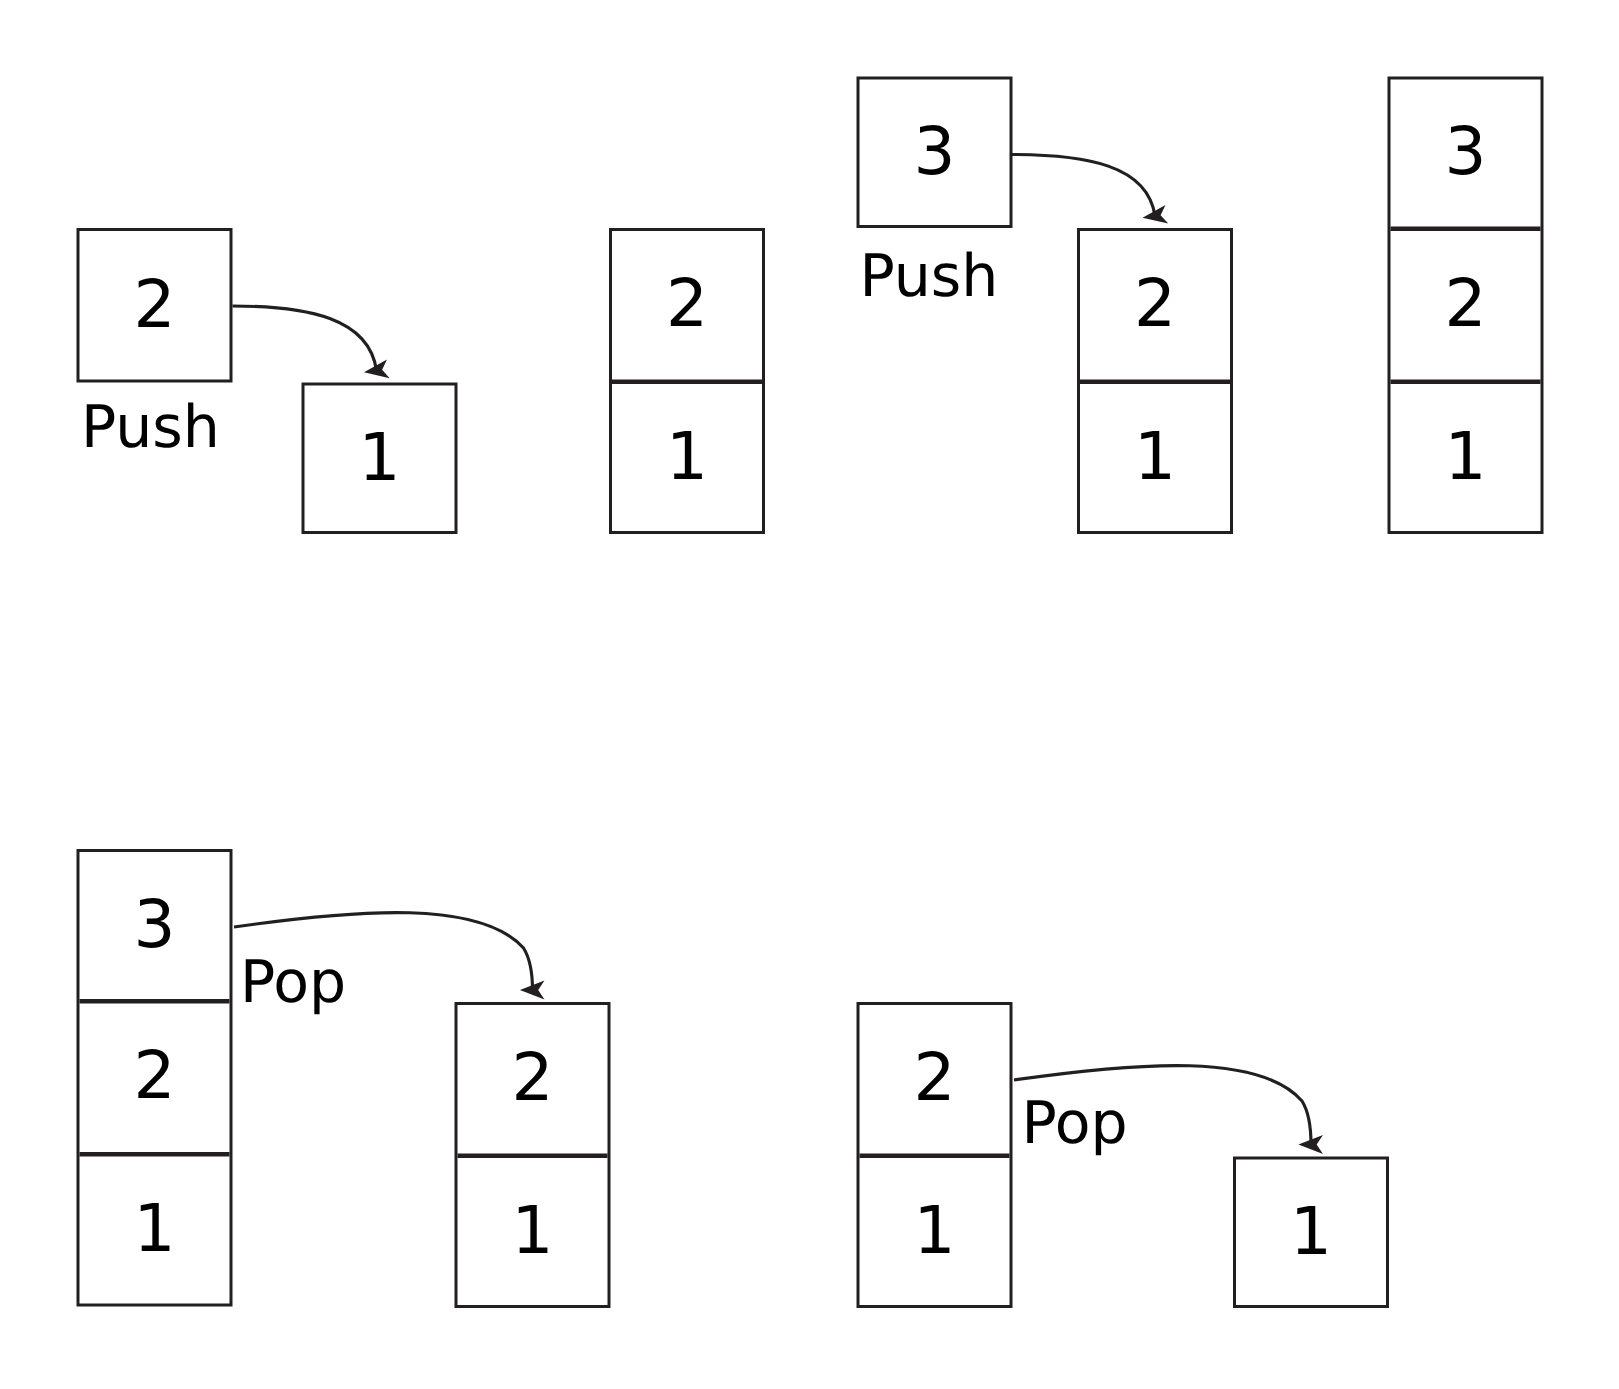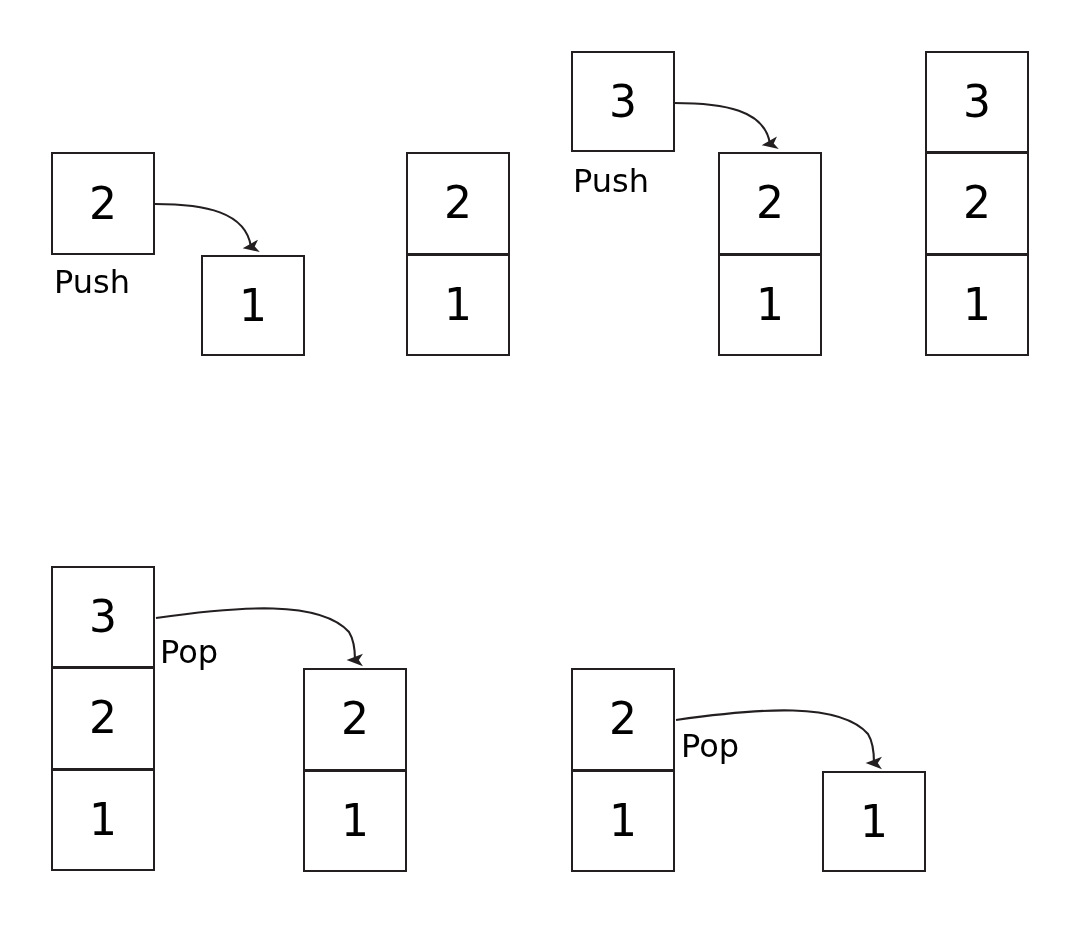--- a/index.html
+++ b/index.html
@@ -34,21 +34,21 @@
     font-size: 44px;
     line-height: 1;
     color: #000000;
     letter-spacing: 0px;
   }
   .cell + .cell {
     border-top: 3px solid #231f20;
   }
   .op-label {
     position: absolute;
-    font-size: 32px;
+    font-size: 39px;
     line-height: 1;
     color: #000000;
     white-space: nowrap;
   }
   .arrow-layer {
     position: absolute;
     left: 0;
     top: 0;
     width: 1079px;
     height: 926px;

